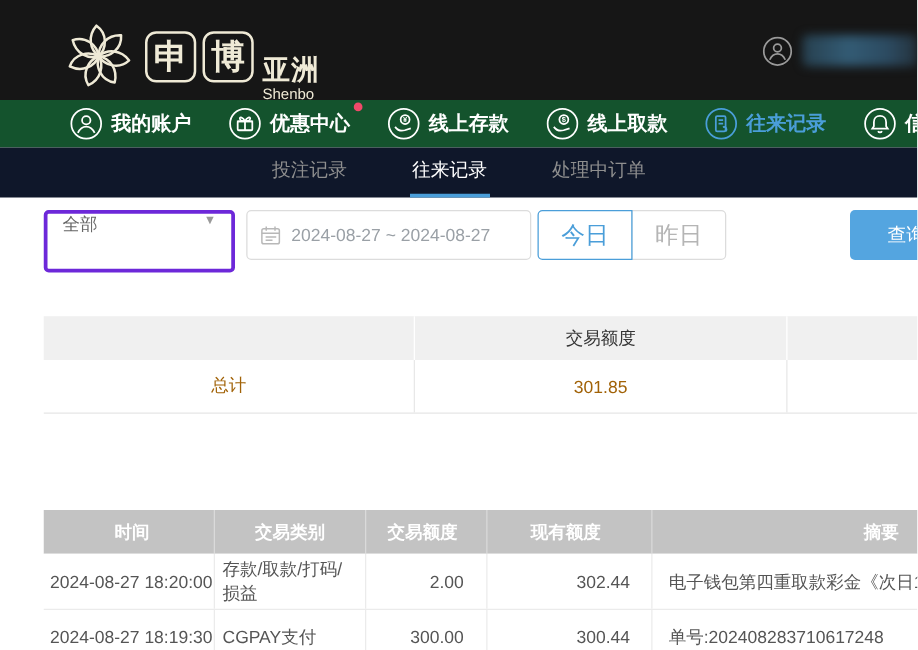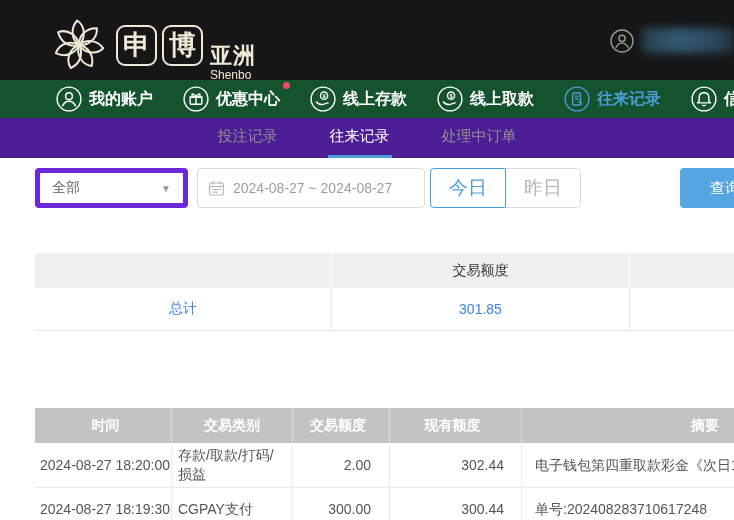--- a/index.html
+++ b/index.html
@@ -24,30 +24,30 @@
   
   .mainnav { position:absolute; left:0; top:80px; width:734px; height:38px; background:#14532d;
     display:flex; align-items:center; padding-left:56px; gap:30px; }
   .nav-item { display:flex; align-items:center; gap:7px; color:#fff; font-size:16px;
     font-weight:bold; white-space:nowrap; position:relative; cursor:pointer; flex:none; }
   .nav-item.active { color:#4a9ed9; }
   .nav-badge { position:absolute; right:-10px; top:-4px; width:7px; height:7px;
     border-radius:50%; background:#f04a6a; }
 
   
-  .subtabs { position:absolute; left:0; top:118px; width:734px; height:40px; background:#4c1d95;
+  .subtabs { position:absolute; left:0; top:118px; width:734px; height:40px; background:#0f172a;
     display:flex; justify-content:center; align-items:stretch; gap:48px; }
   .subtab { color:#8f8f8f; font-size:15px; display:flex; align-items:center; cursor:pointer;
     border-bottom:3px solid transparent; padding:0 2px; }
   .subtab.active { color:#fff; border-bottom-color:#4a9ed9; }
 
   
-  .filter-select { position:absolute; left:35px; top:168px; width:153px; height:40px;
-    border:5px solid #6d28d9; border-radius:4px; background:#fff; display:flex;
-    align-items:center; padding:0 12px; font-size:14px; color:#666; cursor:pointer; }
+  .filter-select { position:absolute; left:35px; top:168px; width:153px; height:50px;
+    border:3px solid #6d28d9; border-radius:4px; background:#fff; display:flex;
+    padding:0 12px; font-size:14px; color:#666; cursor:pointer; }
   .select-arrow { margin-left:auto; color:#999; font-size:10px; }
   .filter-date { position:absolute; left:197px; top:168px; width:228px; height:40px;
     border:1px solid #dcdcdc; border-radius:4px; background:#fff; display:flex;
     align-items:center; padding:0 10px; font-size:14px; color:#9aa0a6; cursor:pointer; }
   .cal-icon { margin-right:8px; display:flex; }
   .quick-group { position:absolute; left:430px; top:168px; display:flex; }
   .quick-btn { width:76px; height:40px; background:#fff; border:1px solid #dcdcdc;
     color:#b5b5b5; font-size:19px; display:flex; align-items:center; justify-content:center;
     cursor:pointer; margin-left:-1px; position:relative; }
   .quick-btn:first-child { border-radius:4px 0 0 4px; margin-left:0; }
@@ -57,21 +57,21 @@
     background:#54a5e0; border:none; border-radius:4px; color:#fff; font-size:15px;
     display:flex; align-items:center; justify-content:center; cursor:pointer; }
 
   
   .summary { position:absolute; left:35px; top:253px; width:847px; }
   .summary-head { display:flex; background:#f0f0f0; height:35px; }
   .summary-head .c { display:flex; align-items:center; justify-content:center;
     font-size:14px; color:#333; border-right:1px solid #fff; }
   .summary-row { display:flex; height:43px; border-bottom:1px solid #e6e6e6; }
   .summary-row .c { display:flex; align-items:center; justify-content:center;
-    font-size:14px; color:#3b82f6; border-right:1px solid #e8e8e8; }
+    font-size:14px; color:#a16207; border-right:1px solid #e8e8e8; }
   .sc1 { width:297px; } .sc2 { width:298px; } .sc3 { width:252px; border-right:none !important; }
 
   
   .trans { position:absolute; left:35px; top:408px; width:847px; }
   .trans-head { display:flex; background:#c3c3c3; height:35px; }
   .trans-head .c { display:flex; align-items:center; justify-content:center; font-size:14px;
     font-weight:bold; color:#fff; border-right:1px solid #dadada; }
   .trans-head .c:last-child { border-right:none; }
   .trans-row { display:flex; min-height:44px; border-bottom:1px solid #ebebeb; background:#fff; }
   .trans-row .c { display:flex; align-items:center; font-size:14px; color:#555;

